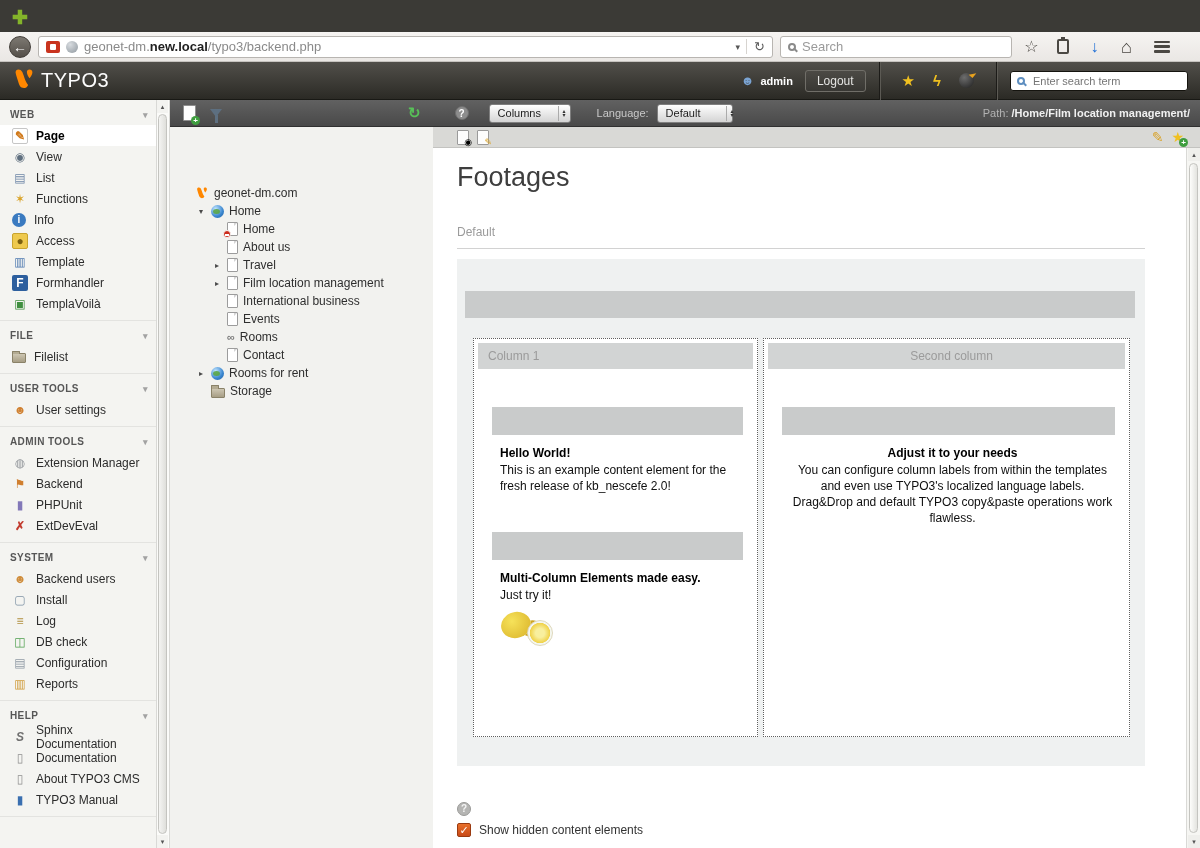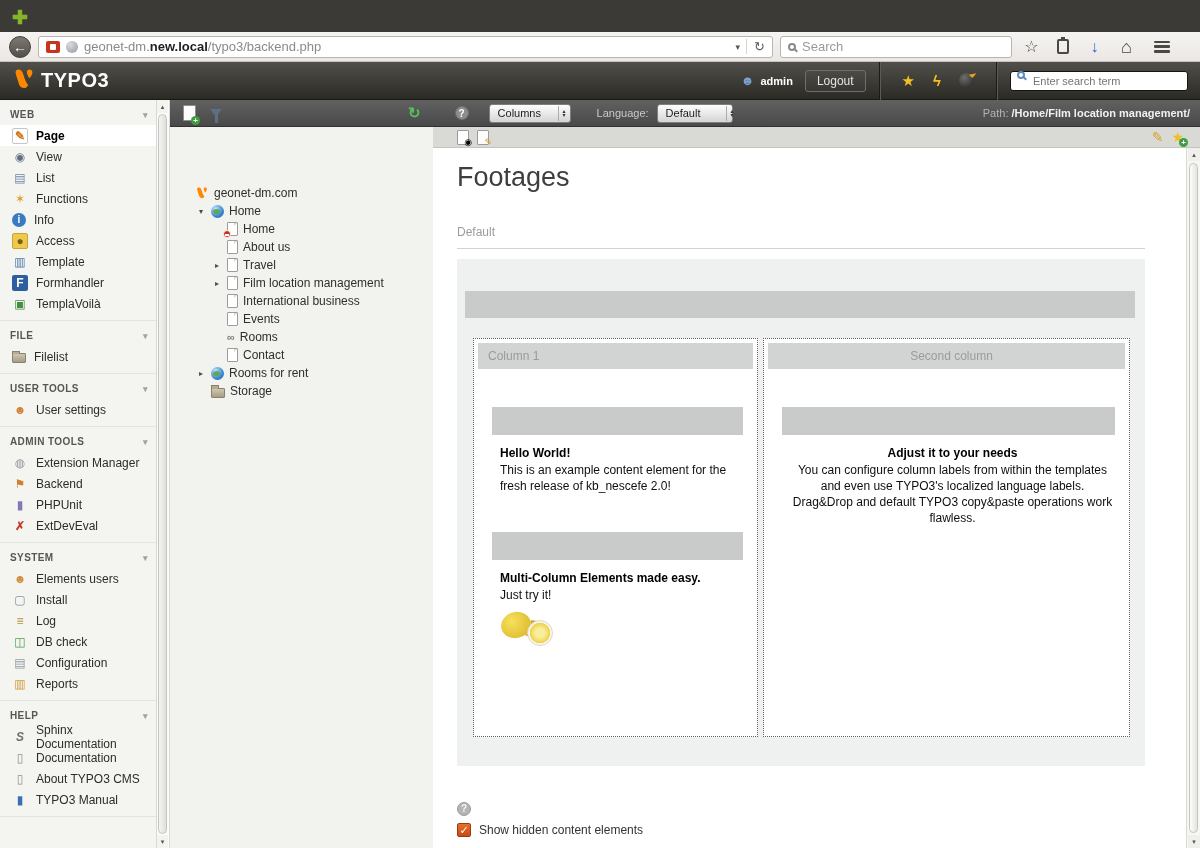--- a/index.html
+++ b/index.html
@@ -35,37 +35,37 @@
   .nav-ic{font-size:16px;color:#4b4843;width:25px;text-align:center;line-height:1;}
   .dl-arrow{color:#1f6fd6;font-weight:bold;font-size:16px;}
   .clipboard{width:12px;height:15px;border:2px solid #4b4843;border-radius:2px;position:relative;margin:0 6px;}
   .clipboard::before{content:"";position:absolute;top:-4px;left:2px;width:4px;height:3px;background:#4b4843;}
   .burger{width:16px;height:12px;display:flex;flex-direction:column;justify-content:space-between;margin:0 8px;}
   .burger span{height:2.5px;background:#4b4843;border-radius:1px;}
 
   
   #typo3bar{position:absolute;top:62px;left:0;right:0;height:38px;background:linear-gradient(#514f4a,#2b2a25);
             border-bottom:1px solid #191915;display:flex;align-items:center;padding:0 12px;color:#fff;}
-  .t3logo{display:flex;align-items:center;gap:5px;font-weight:bold;}
+  .t3logo{display:flex;align-items:center;gap:5px;}
   .t3word{font-size:20px;color:#fcfcfc;letter-spacing:0.5px;}
   .tb-right{margin-left:auto;display:flex;align-items:center;}
   .vsep{width:1px;height:38px;background:#1c1b18;box-shadow:1px 0 0 #5c5a54;margin:0 13px;}
   .user-chunk{display:flex;align-items:center;gap:6px;font-size:11px;}
   .person-ic{color:#7aa3d2;font-size:13px;}
   .user-name{font-weight:bold;color:#fff;}
   .logout-btn{margin-left:12px;background:linear-gradient(#4c4a45,#383733);border:1px solid #706e68;border-radius:3px;
               color:#e4e4e2;font-size:12px;padding:3px 11px;}
   .tb-ic{font-size:15px;margin:0 9px;}
   .ic-star{color:#f0c020;}
   .ic-bolt{color:#f0c020;font-weight:bold;}
   .sphere{width:15px;height:15px;border-radius:50%;background:radial-gradient(circle at 35% 30%,#6d6d6d,#1e1e1e);
           position:relative;margin:0 9px;}
   .sphere::after{content:"";position:absolute;right:-1px;top:-2px;width:0;height:0;
           border-left:5px solid transparent;border-bottom:6px solid #e8a21e;transform:rotate(40deg);}
-  .tb-search{position:relative;display:flex;align-items:flex-start;}
+  .tb-search{position:relative;display:flex;align-items:center;}
   .tb-search input{width:178px;height:20px;border:1px solid #15140f;border-radius:3px;font-size:11px;
           padding:0 4px 0 22px;font-family:"Liberation Sans",sans-serif;color:#444;}
   .tb-search .mag{position:absolute;left:7px;border-color:#5f8fc0;}
   .tb-search .mag::after{background:#5f8fc0;}
 
   
   #docheader{position:absolute;top:100px;left:170px;right:0;height:27px;background:linear-gradient(#616161,#494949);
              border-bottom:1px solid #303030;display:flex;align-items:center;padding:0 10px 0 13px;}
   .dh-doc{width:13px;height:16px;background:#fdfdfd;border:1px solid #8f8f8f;border-radius:1px;position:relative;}
   .plus-badge{position:absolute;right:-5px;bottom:-5px;width:9px;height:9px;border-radius:50%;background:#3f9e3f;
@@ -351,21 +351,21 @@
         <span>ExtDevEval</span>
       </div>
     </div>
     <div class="menu-section">
       <div class="menu-header">
         <span>SYSTEM</span>
         <span class="menu-caret">▾</span>
       </div>
       <div class="menu-item">
         <span class="mi" style="color: rgb(207, 140, 58);">☻</span>
-        <span>Elements users</span>
+        <span>Backend users</span>
       </div>
       <div class="menu-item">
         <span class="mi" style="color: rgb(127, 147, 165);">▢</span>
         <span>Install</span>
       </div>
       <div class="menu-item">
         <span class="mi" style="color: rgb(176, 143, 63); font-weight: bold;">≡</span>
         <span>Log</span>
       </div>
       <div class="menu-item">

